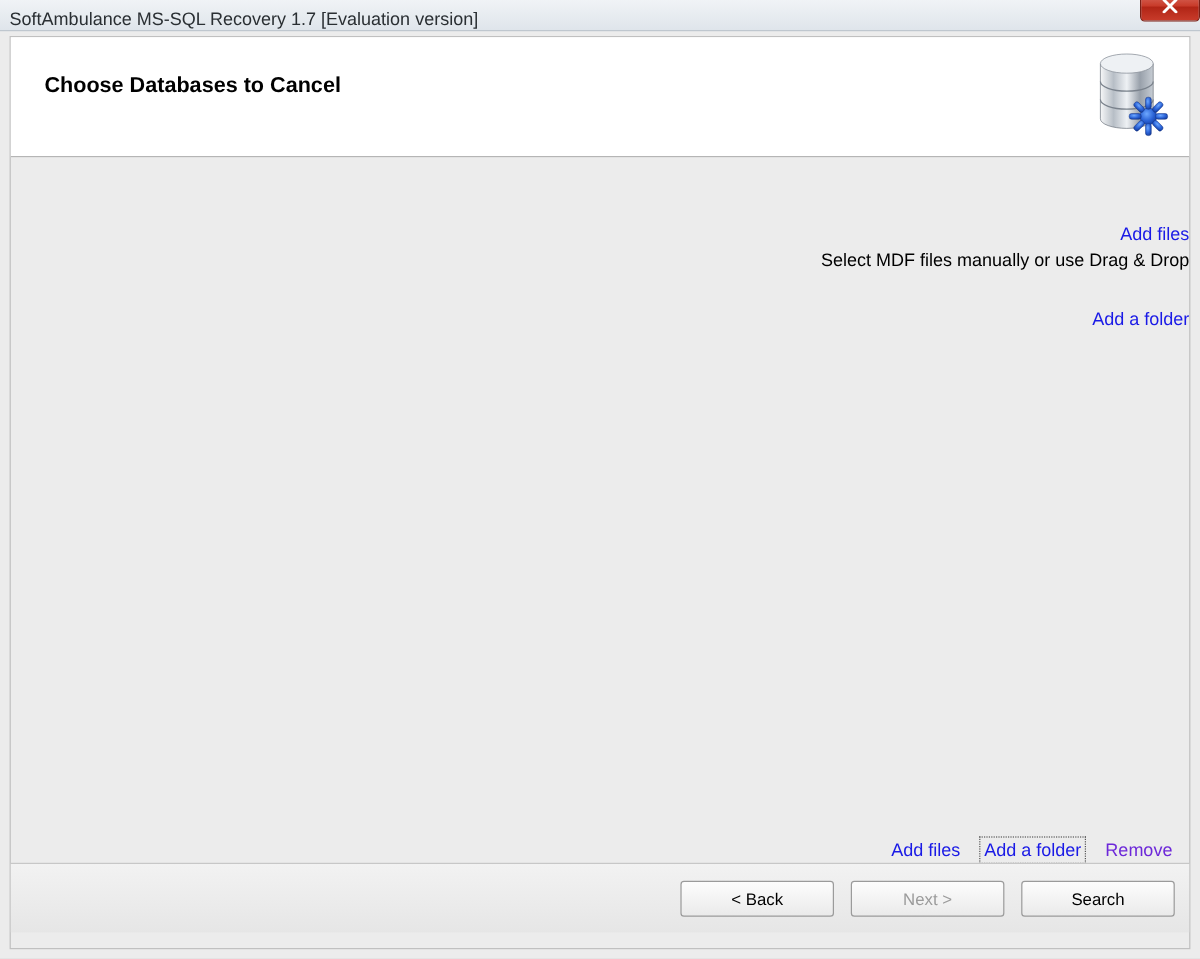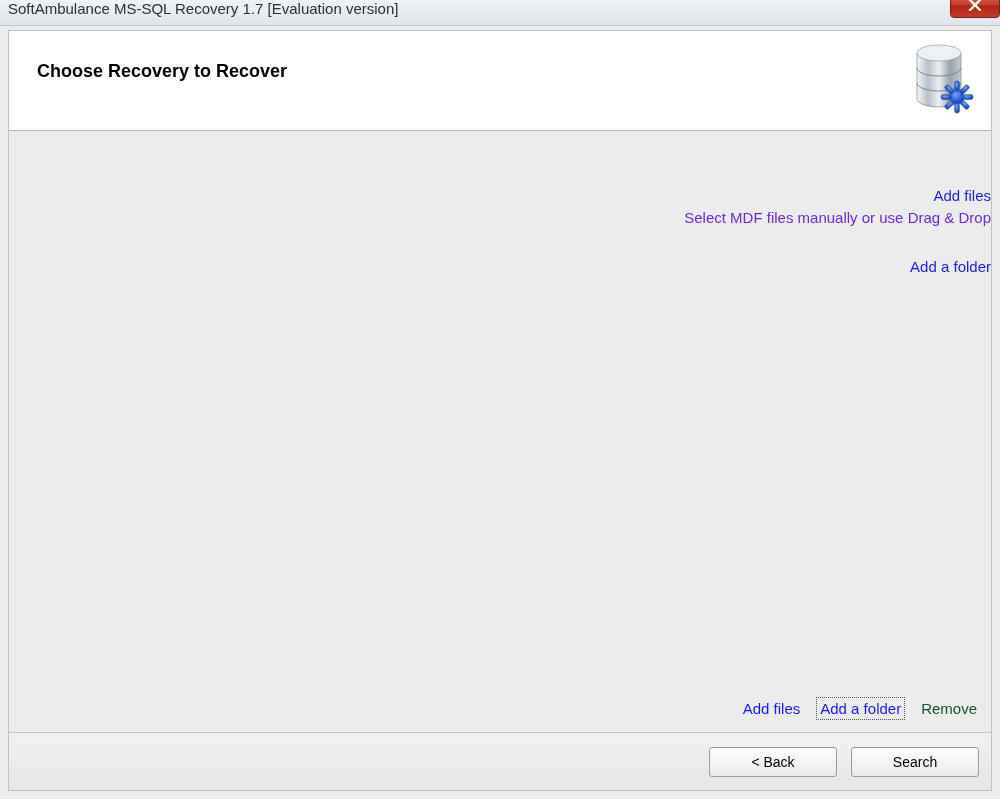--- a/index.html
+++ b/index.html
@@ -19,21 +19,21 @@
       height: 799px;
       position: relative;
       background: #ececec;
     }
     .titlebar {
       height: 26px;
       background: linear-gradient(to bottom, #f0f3f6, #dfe5eb);
       border-bottom: 1px solid #bfc7cf;
       position: relative;
       display: flex;
-      align-items: flex-start;
+      align-items: flex-end;
       padding-left: 8px;
     }
     .titlebar-title {
       font-size: 15px;
       color: #2a2f33;
     }
     .close-btn {
       position: absolute;
       right: 0px;
       top: -6px;
@@ -91,21 +91,21 @@
     .option-block {
       margin-bottom: 32px;
     }
     .option-link {
       color: #1a1ae6;
       font-size: 15px;
       cursor: pointer;
       display: inline-block;
     }
     .option-desc {
-      color: #6d28d9;
+      color: #000000;
       font-size: 15px;
       padding-left: 22px;
       margin-top: 4px;
     }
     .action-links-row {
       position: absolute;
       right: 14px;
       bottom: 14px;
       display: flex;
       align-items: center;
@@ -115,28 +115,28 @@
     .action-link {
       color: #1a1ae6;
       cursor: pointer;
     }
     .action-link.focused {
       outline: 1px dotted #555;
       outline-offset: 1px;
       padding: 1px 2px;
     }
     .action-link.disabled {
-      color: #14532d;
+      color: #6d28d9;
       cursor: default;
     }
     .button-bar {
       position: absolute;
       left: 0;
       right: 0;
-      bottom: 0;
+      bottom: 13px;
       height: 58px;
       border-top: 1px solid #c7c7c7;
       background: linear-gradient(to bottom, #f2f2f2, #e6e6e6);
       display: flex;
       justify-content: flex-end;
       align-items: center;
       padding-right: 12px;
       gap: 14px;
     }
     .wiz-button {
@@ -167,21 +167,21 @@
         <svg width="14" height="12" viewBox="0 0 14 12">
           <path d="M2 1 L12 11 M12 1 L2 11" stroke="#ffffff" stroke-width="2.4" stroke-linecap="round"></path>
         </svg>
       </span>
     </div>
   </div>
 
   <div class="wizard-body">
 
     <div class="wizard-header">
-      <div class="wizard-header-title">Choose Recovery to Recover</div>
+      <div class="wizard-header-title">Choose Databases to Cancel</div>
       <div class="header-icon">
         <svg width="66" height="78" viewBox="0 0 66 78">
           <defs>
             <linearGradient id="cylg" x1="0" x2="1" y1="0" y2="0">
               <stop offset="0" stop-color="#f6f7f8"></stop>
               <stop offset="0.25" stop-color="#b7bec6"></stop>
               <stop offset="0.5" stop-color="#eef1f4"></stop>
               <stop offset="0.75" stop-color="#98a0aa"></stop>
               <stop offset="1" stop-color="#c7cdd4"></stop>
             </linearGradient>
@@ -234,18 +234,19 @@
       <div class="action-links-row">
         <span class="action-link">Add files</span>
         <span class="action-link focused">Add a folder</span>
         <span class="action-link disabled">Remove</span>
       </div>
 
     </div>
 
     <div class="button-bar">
       <button class="wiz-button">&lt; Back</button>
+      <button class="wiz-button disabled">Next &gt;</button>
       <button class="wiz-button">Search</button>
     </div>
 
   </div>
 
 </div>
 
 </body></html>

